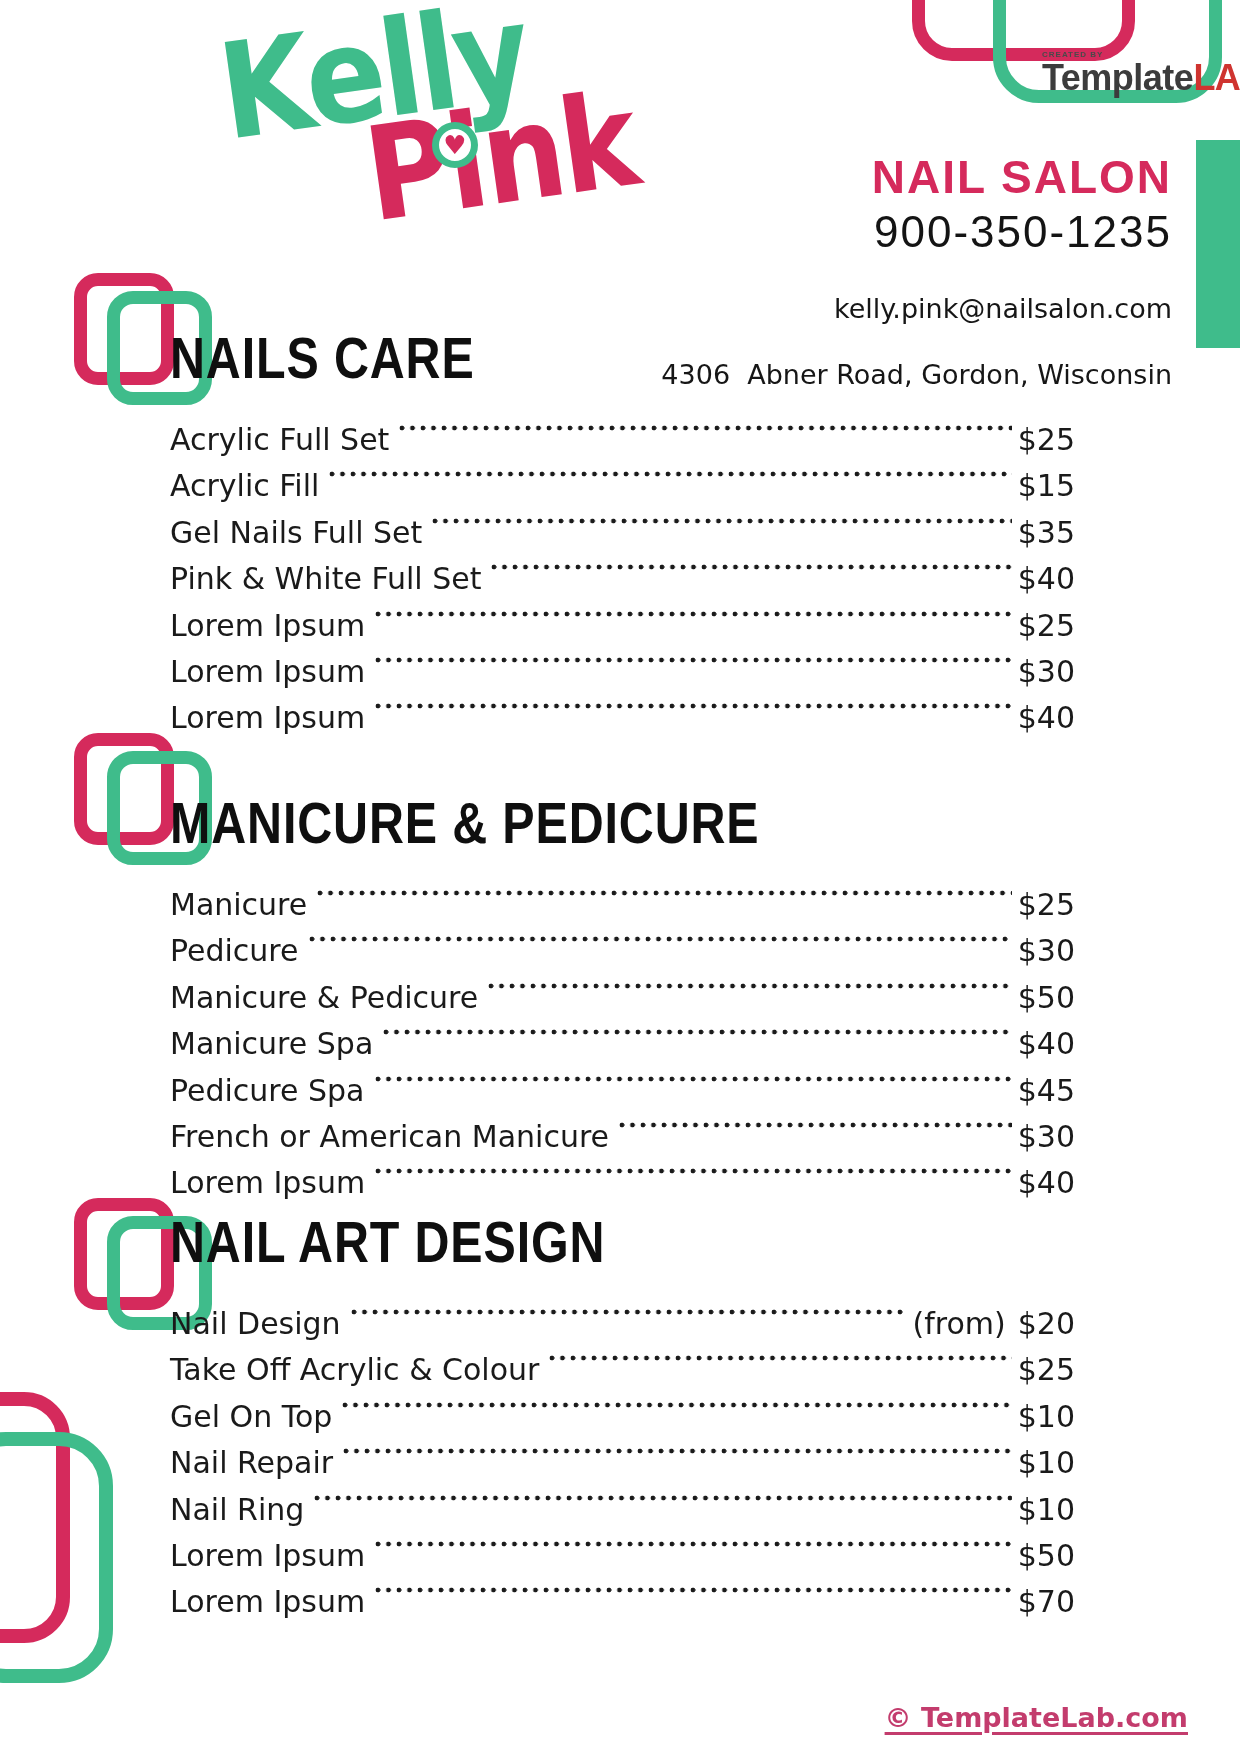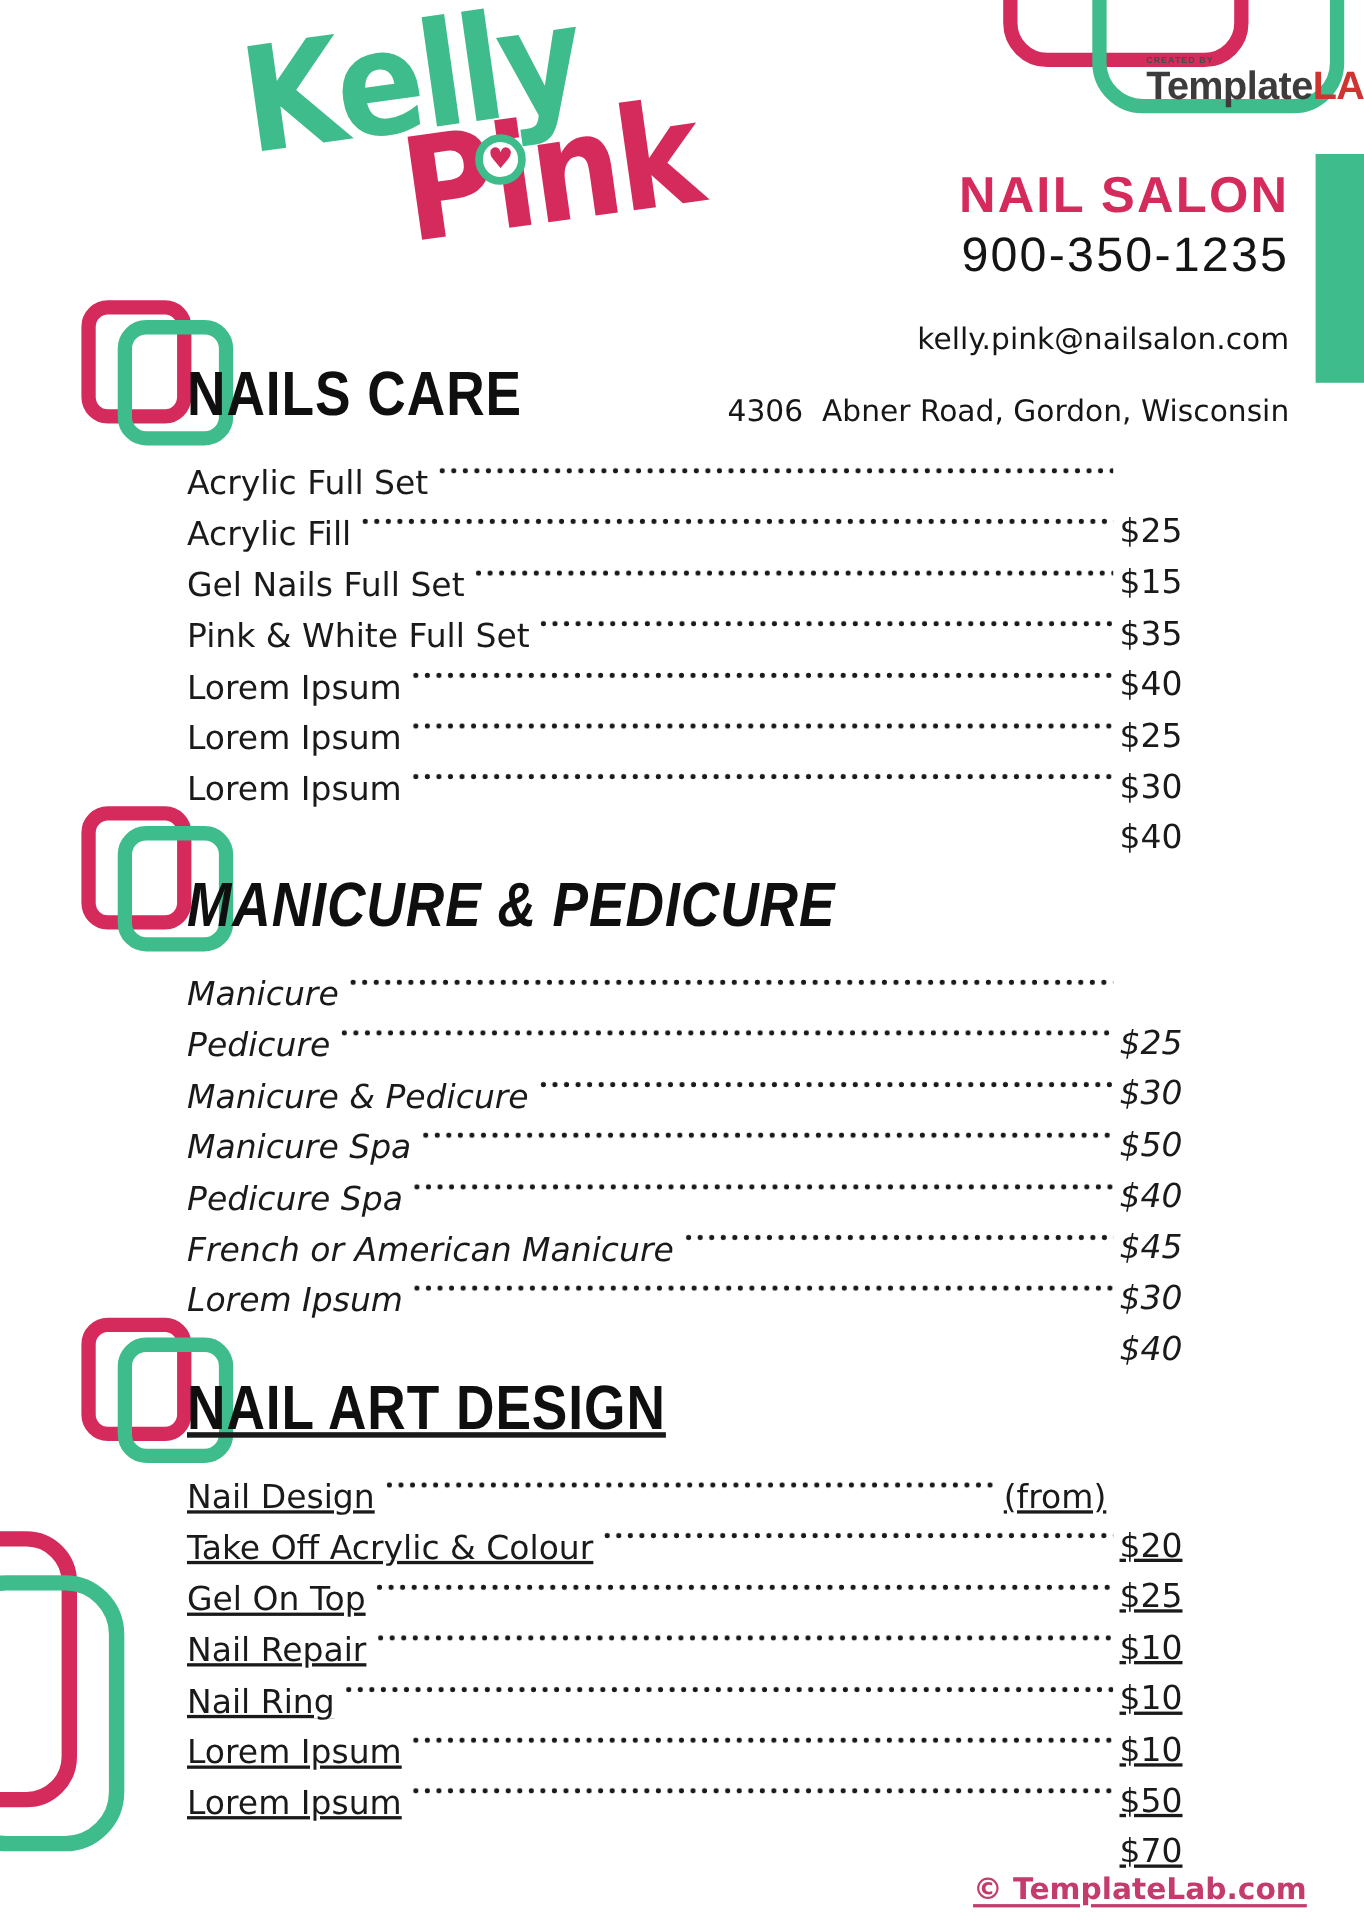--- a/index.html
+++ b/index.html
@@ -57,34 +57,34 @@
   
   .contact{position:absolute; right:68px; top:150px; text-align:right; z-index:2;}
   .contact .salon{font-family:"Liberation Sans", sans-serif; font-weight:700; font-size:46px;
     line-height:54px; letter-spacing:2px; color:var(--pink);}
   .contact .phone{font-family:"Liberation Sans", sans-serif; font-size:44px; line-height:56px;
     letter-spacing:2px; color:#141414;}
   .contact .email,.contact .addr{font-size:27px; line-height:34px; color:#161616; white-space:pre;margin-top:32px;}
 
   
   .section{position:absolute; left:170px; width:905px; z-index:2;}
-  .sec-0{top:330px;} .sec-1{top:795px;font-style:italic;} .sec-2{top:1252px;text-decoration:underline;}
+  .sec-0{top:330px;} .sec-1{top:795px;} .sec-2{top:1214px;}
   .section h2{
     font-family:"Liberation Sans", sans-serif; font-weight:700; font-size:57px;
     line-height:57px; letter-spacing:1px; color:#0f0f0f;
     transform:scaleX(0.85); transform-origin:left bottom; white-space:nowrap;
   }
   .rows{margin-top:38px;}
   .row{display:flex; align-items:flex-start; height:46.4px; font-size:30px; line-height:1;}
   .row .label{white-space:nowrap; padding-bottom:4px;}
   .row .leader{flex:1 1 auto; height:6px; margin:0 6px 9px 10px;
     background-image:radial-gradient(circle at 3px 3px, var(--text) 2.1px, transparent 2.7px);
     background-size:10.5px 6px; background-repeat:repeat-x; background-position:left center;}
   .row .note{white-space:nowrap; padding-bottom:4px; margin-right:12px;}
-  .row .price{white-space:nowrap; padding-bottom:4px;margin-top:44px;}
+  .row .price{white-space:nowrap; padding-bottom:4px;}
 
   
   .footer-credit{position:absolute; right:52px; top:1702px; z-index:2;
     font-size:27px; font-weight:700; color:var(--footer-pink);
     text-decoration:underline; text-underline-offset:5px; text-decoration-thickness:3px;}
 </style>
 </head>
 <body>
 
 <div class="page">

